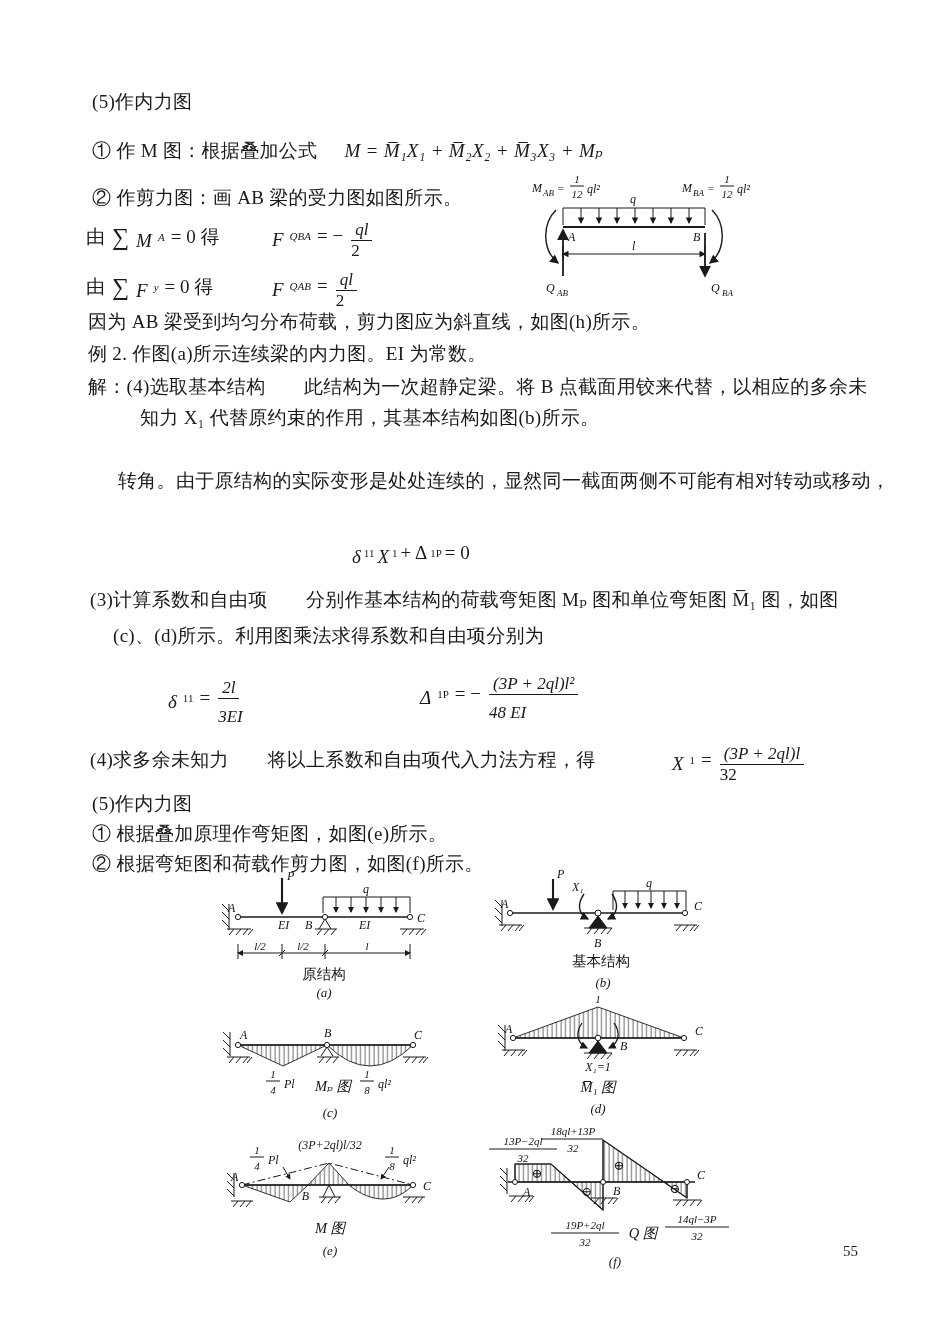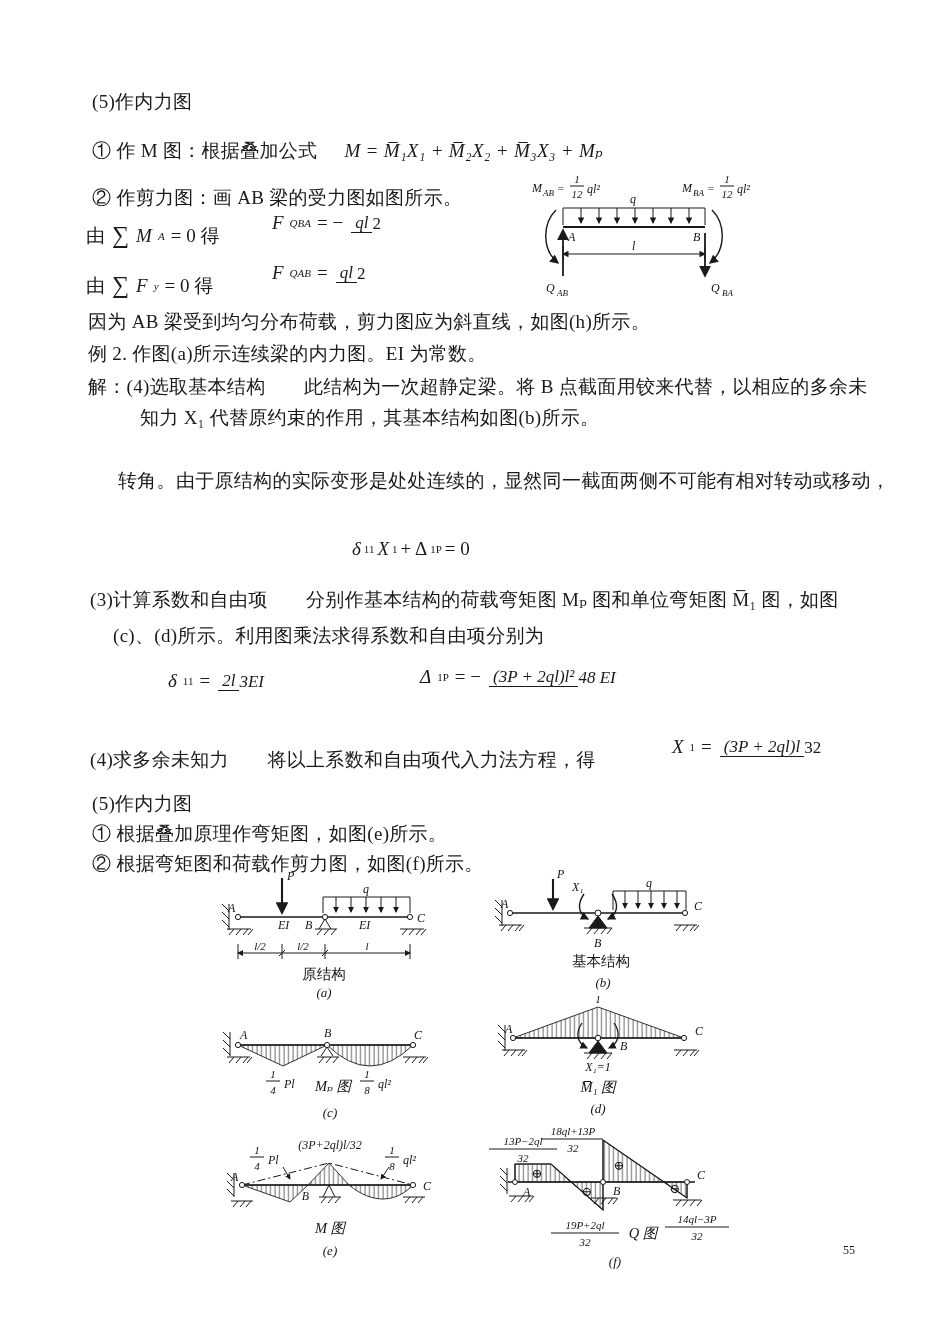--- a/index.html
+++ b/index.html
@@ -1,32 +1,32 @@
 <!DOCTYPE html>
 <html><head>
 <meta charset="utf-8">
 <style>
   html,body{margin:0;padding:0;background:#ffffff;}
   .page{position:relative;width:950px;height:1343px;background:#ffffff;overflow:hidden;
         font-family:"Liberation Serif","DejaVu Serif",serif;color:#1a1a1a;}
   .t{position:absolute;font-size:19px;white-space:nowrap;letter-spacing:.3px;line-height:1.25;}
-  .it{font-style:italic;}
+  .it{font-style:italic;margin-top:8px;}
   sub{font-size:11px;font-style:italic;}
   .sigma{font-size:24px;vertical-align:-3px;padding:0 1px;}
   .feq{position:absolute;display:inline-flex;align-items:center;gap:6px;font-size:19px;white-space:nowrap;}
-  .frac{display:inline-flex;flex-direction:row;align-items:flex-end;line-height:1.15;font-size:17px;margin:0 2px;}
+  .frac{display:inline-flex;flex-direction:column;align-items:flex-start;line-height:1.15;font-size:17px;margin:0 2px;}
   .frac .num{border-bottom:1.3px solid #1a1a1a;padding:0 4px;}
   .fig{position:absolute;}
   .fig text{font-family:"Liberation Serif","DejaVu Serif",serif;fill:#141414;}
   .fig .lbl{font-size:12px;font-style:italic;}
   .fig .lbls{font-size:9px;font-style:italic;}
   .fig .cap{font-size:14.5px;}
   .fig .tag{font-size:13px;font-style:italic;}
   .fig .fr{font-size:11px;font-style:italic;}
-  .pageno{position:absolute;font-size:12px;}
+  .pageno{position:absolute;font-size:15px;}
 </style>
 </head>
 <body>
 
 <div class="page">
 
   <div class="t" style="left:92px;top:90px">(5)作内力图</div>
 
   <div class="t" style="left:92px;top:139px">
     <span>①</span>

